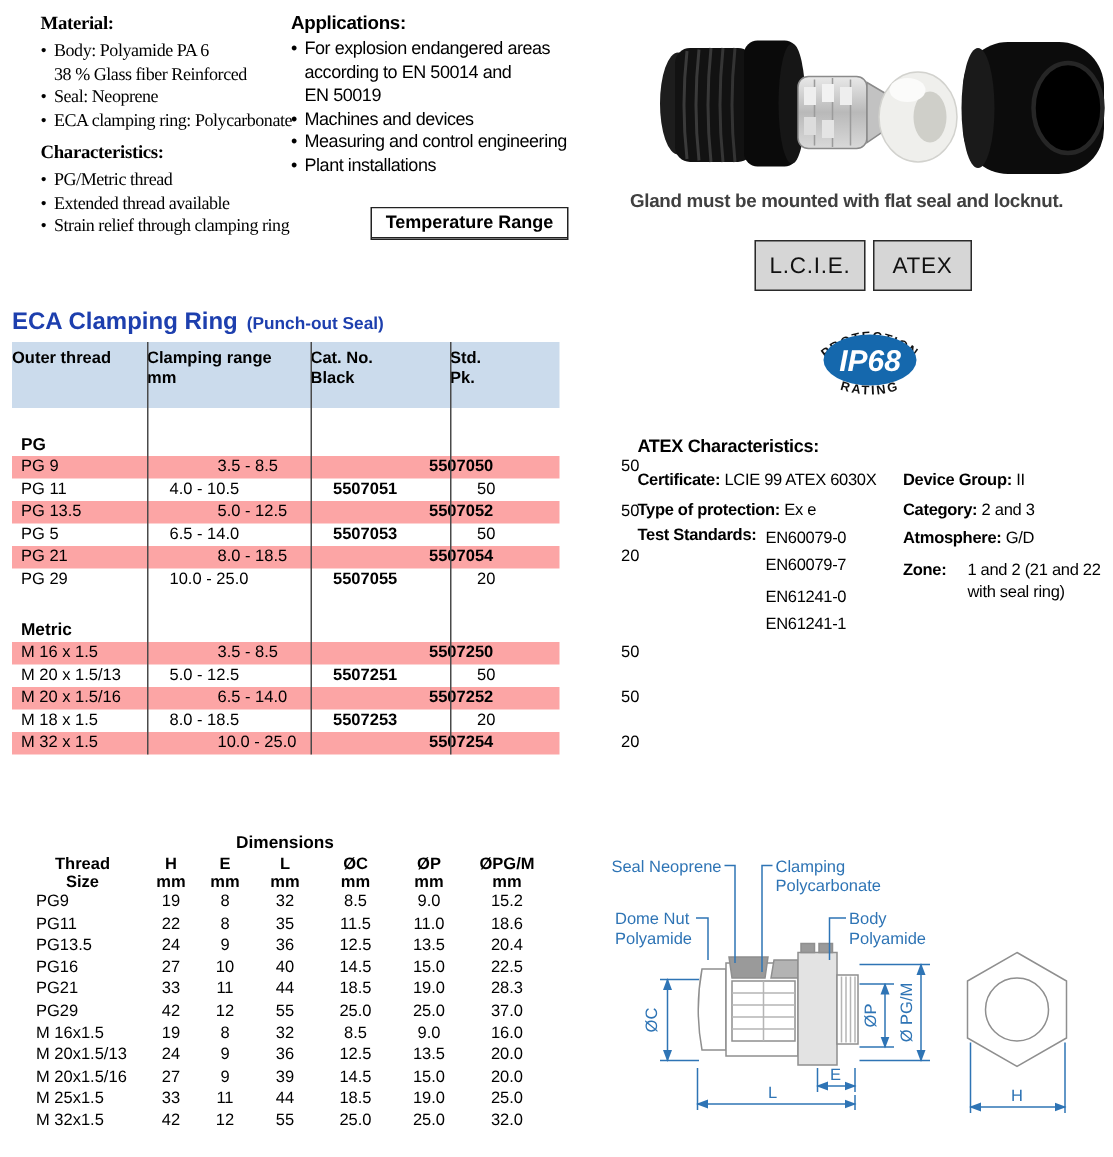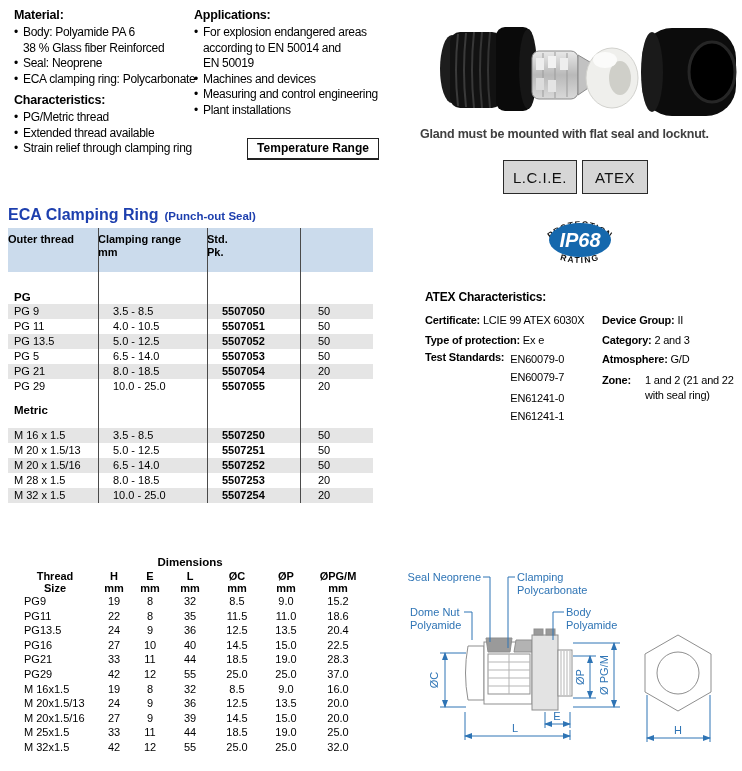--- a/index.html
+++ b/index.html
@@ -26,29 +26,29 @@
   
   #eca-title{left:8px;top:206px;font-weight:bold;color:#1d3fae;white-space:nowrap;}
   #eca-title .t1{font-size:16px;}
   #eca-title .t2{font-size:11.5px;margin-left:6px;}
   #eca-table{left:8px;top:228px;width:365px;height:275px;}
   .vline{position:absolute;top:0;width:1px;height:275px;background:#4a4a4a;}
   .eca-grid{display:grid;grid-template-columns:90px 109px 93px 73px;}
   .eca-header{background:#cbdbec;height:44px;}
   .eca-header .hcell{font-size:11px;font-weight:bold;line-height:13px;padding-top:5px;}
   .eca-row{height:15px;font-size:11px;line-height:15px;}
-  .stripe{background:#e5e5e5;}
+  .stripe{background:#fca5a5;gap:32px;}
   .c1{padding-left:6px;}
   .c2{padding-left:15px;}
   .c3{padding-left:15px;}
   .c4{padding-left:18px;}
   .eca-row .c3{font-weight:bold;}
   .gap-row{display:flex;align-items:flex-end;font-size:11.5px;font-weight:bold;padding-left:6px;box-sizing:border-box;}
   #gap-pg{height:32px;padding-bottom:1px;}
-  #gap-metric{height:34px;padding-bottom:12px;}
+  #gap-metric{height:34px;padding-bottom:2px;}
 
   
   #atex-sec{left:425px;top:290px;width:317px;font-size:11px;letter-spacing:-0.2px;}
   #atex-sec .sec-head{font-size:12px;margin-bottom:7px;}
   .atex-left{position:absolute;left:0;top:21px;width:176px;}
   .atex-right{position:absolute;left:177px;top:21px;width:140px;}
   .atex-row{line-height:19.5px;white-space:nowrap;}
   .atex-row b{letter-spacing:-0.2px;}
   .test-block{display:flex;margin-top:1px;}
   .test-label{font-weight:bold;flex:none;margin-right:6px;}
@@ -67,21 +67,21 @@
   .dims-row div{text-align:center;}
 
   
   #diagram{left:380px;top:550px;}
   #photo{left:430px;top:18px;}
   #ip68{left:533px;top:203px;}
 </style>
 </head>
 <body>
 
-<div class="abs" style="left:14px;top:8px;width:184px;">
+<div class="abs" style="left:27px;top:8px;width:184px;font-family:Liberation Serif, serif;">
   <div class="sec-head">Material:</div>
   <div>
 
   <div class="bline">
         <span class="bullet">•</span>
         <span>Body: Polyamide PA 6</span>
       </div>
       <div class="bline">
         <span class="bullet"></span>
         <span>38 % Glass fiber Reinforced</span>
@@ -226,20 +226,24 @@
 
   <div class="hcell">
         <div>Outer thread</div>
         <div></div>
       </div>
       <div class="hcell">
         <div>Clamping range</div>
         <div>mm</div>
       </div>
       <div class="hcell">
+        <div>Cat. No.</div>
+        <div>Black</div>
+      </div>
+      <div class="hcell">
         <div>Std.</div>
         <div>Pk.</div>
       </div>
     </div>
   <div class="gap-row" id="gap-pg">PG</div>
   <div>
 
   <div class="eca-grid eca-row stripe">
       <div class="c1">PG 9</div>
       <div class="c2">3.5 - 8.5</div>
@@ -292,21 +296,21 @@
       <div class="c3">5507251</div>
       <div class="c4">50</div>
     </div>
       <div class="eca-grid eca-row stripe">
       <div class="c1">M 20 x 1.5/16</div>
       <div class="c2">6.5 - 14.0</div>
       <div class="c3">5507252</div>
       <div class="c4">50</div>
     </div>
       <div class="eca-grid eca-row">
-      <div class="c1">M 28 x 1.5</div>
+      <div class="c1">M 18 x 1.5</div>
       <div class="c2">8.0 - 18.5</div>
       <div class="c3">5507253</div>
       <div class="c4">20</div>
     </div>
       <div class="eca-grid eca-row stripe">
       <div class="c1">M 32 x 1.5</div>
       <div class="c2">10.0 - 25.0</div>
       <div class="c3">5507254</div>
       <div class="c4">20</div>
     </div>

